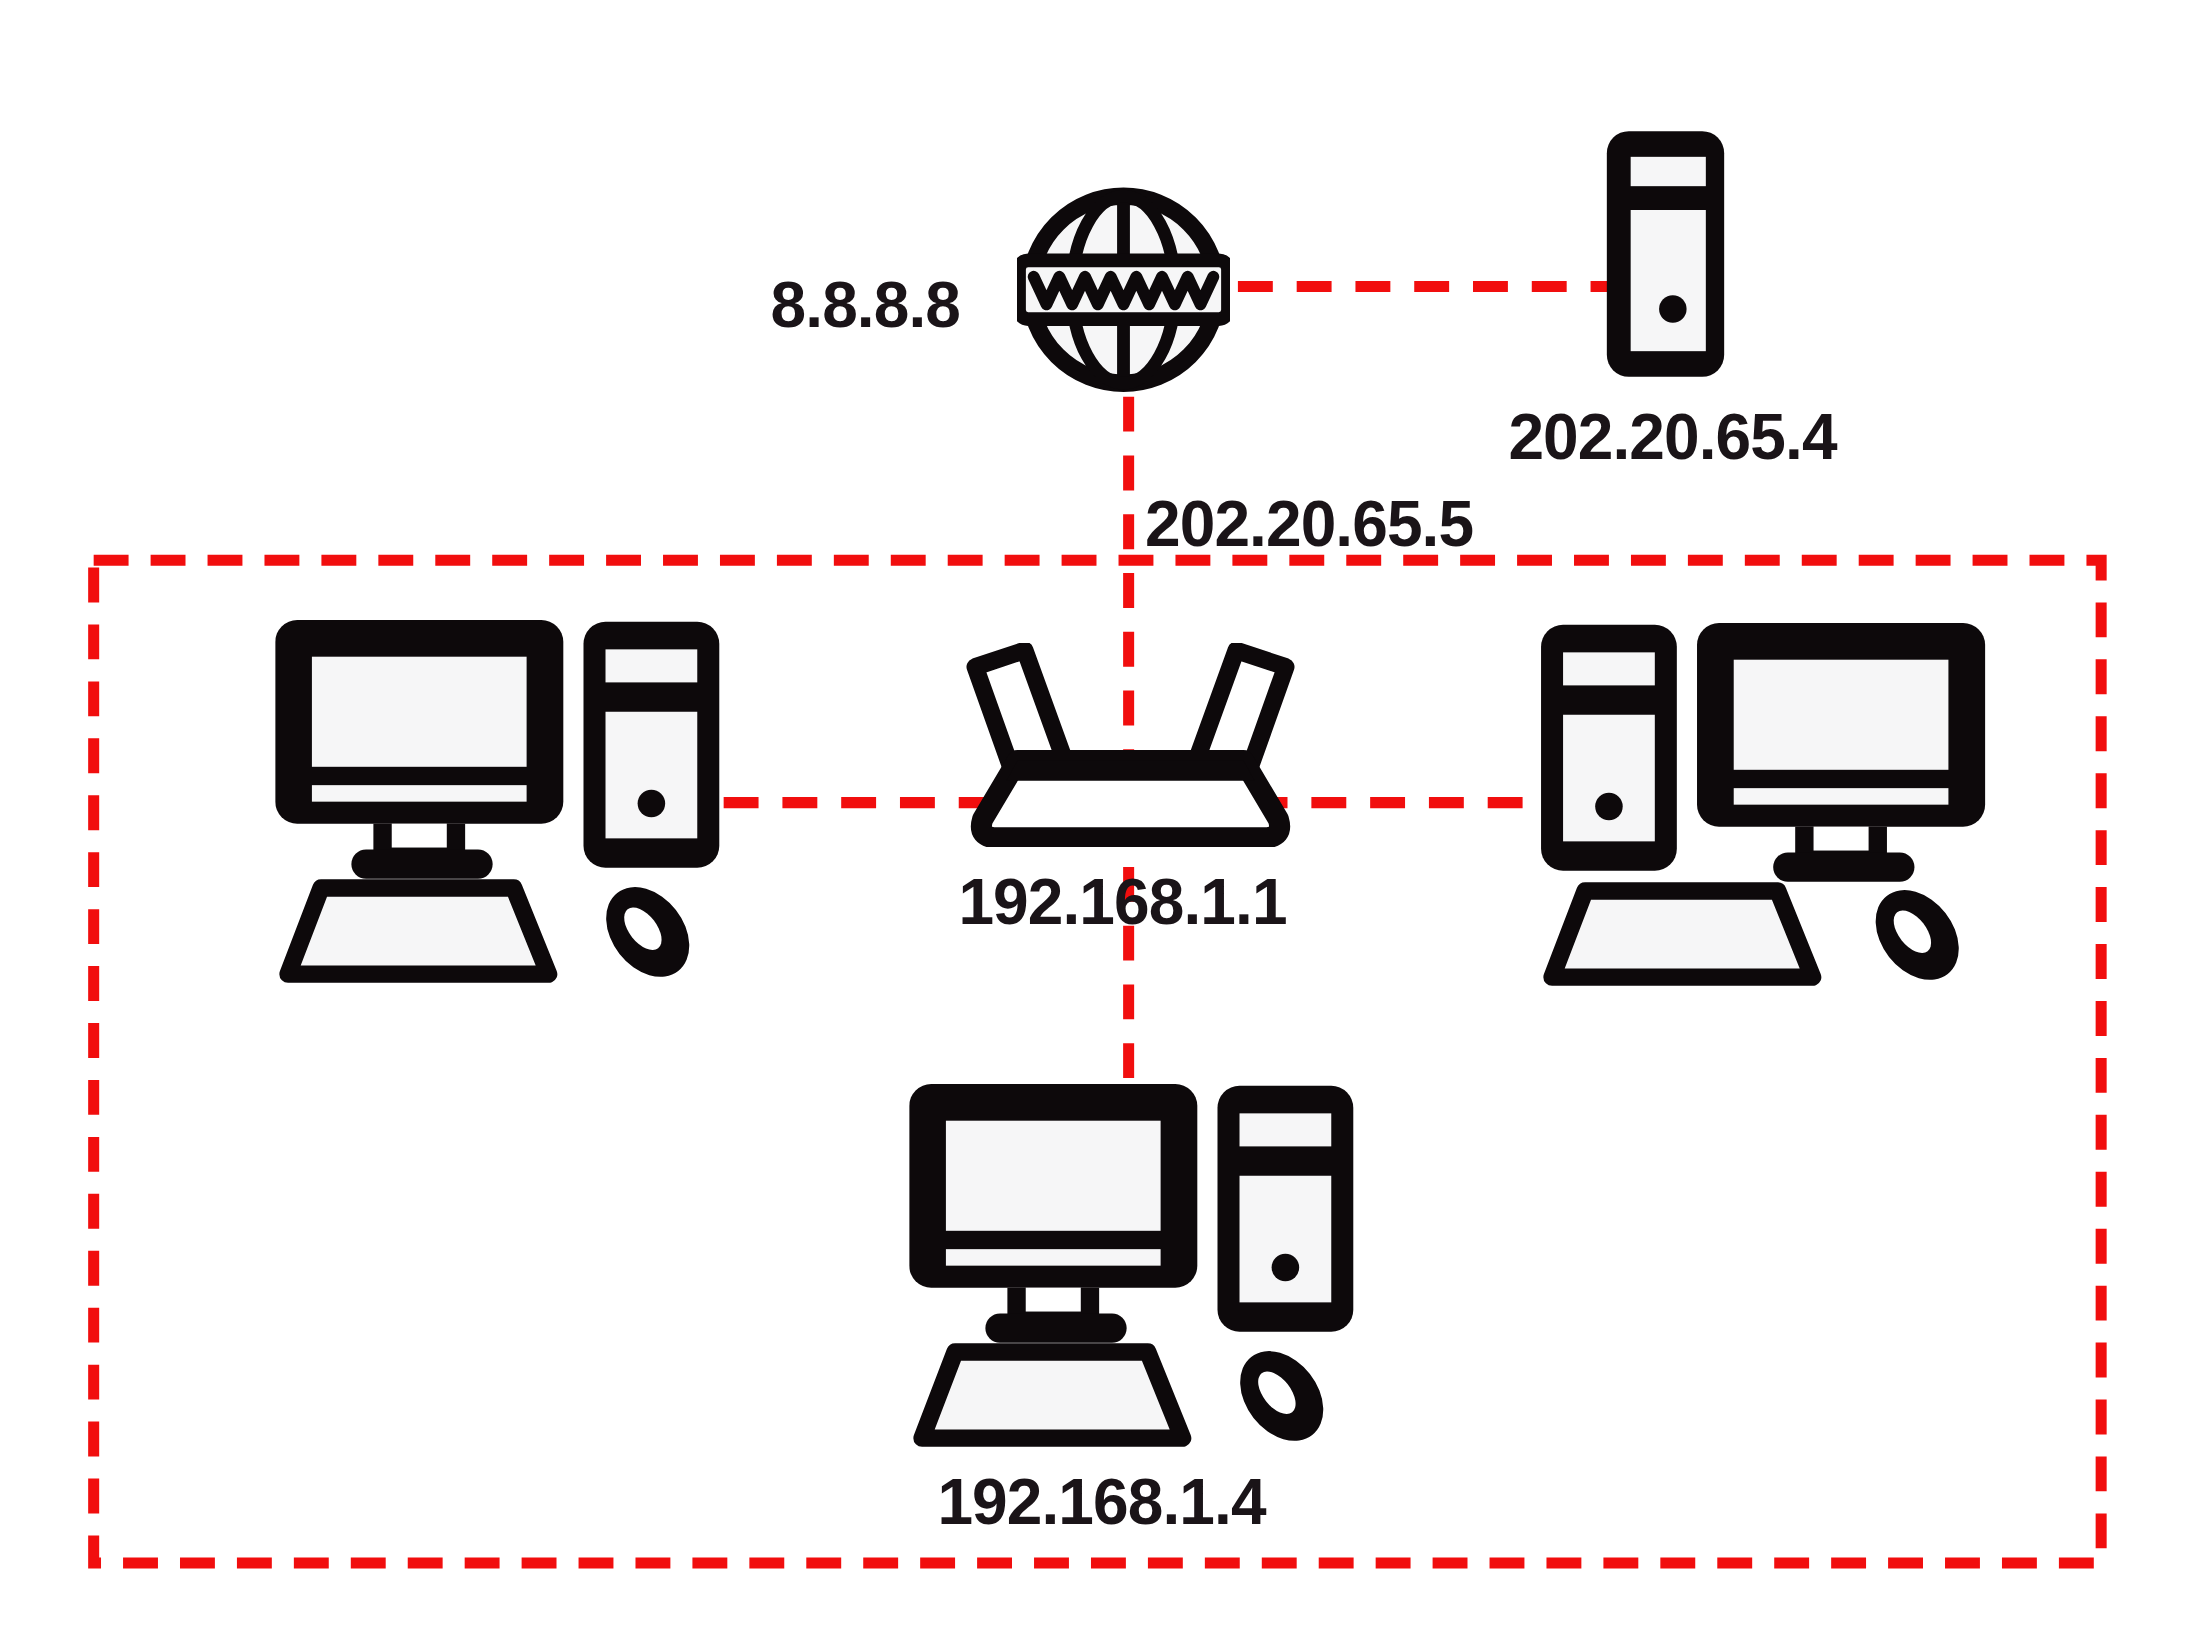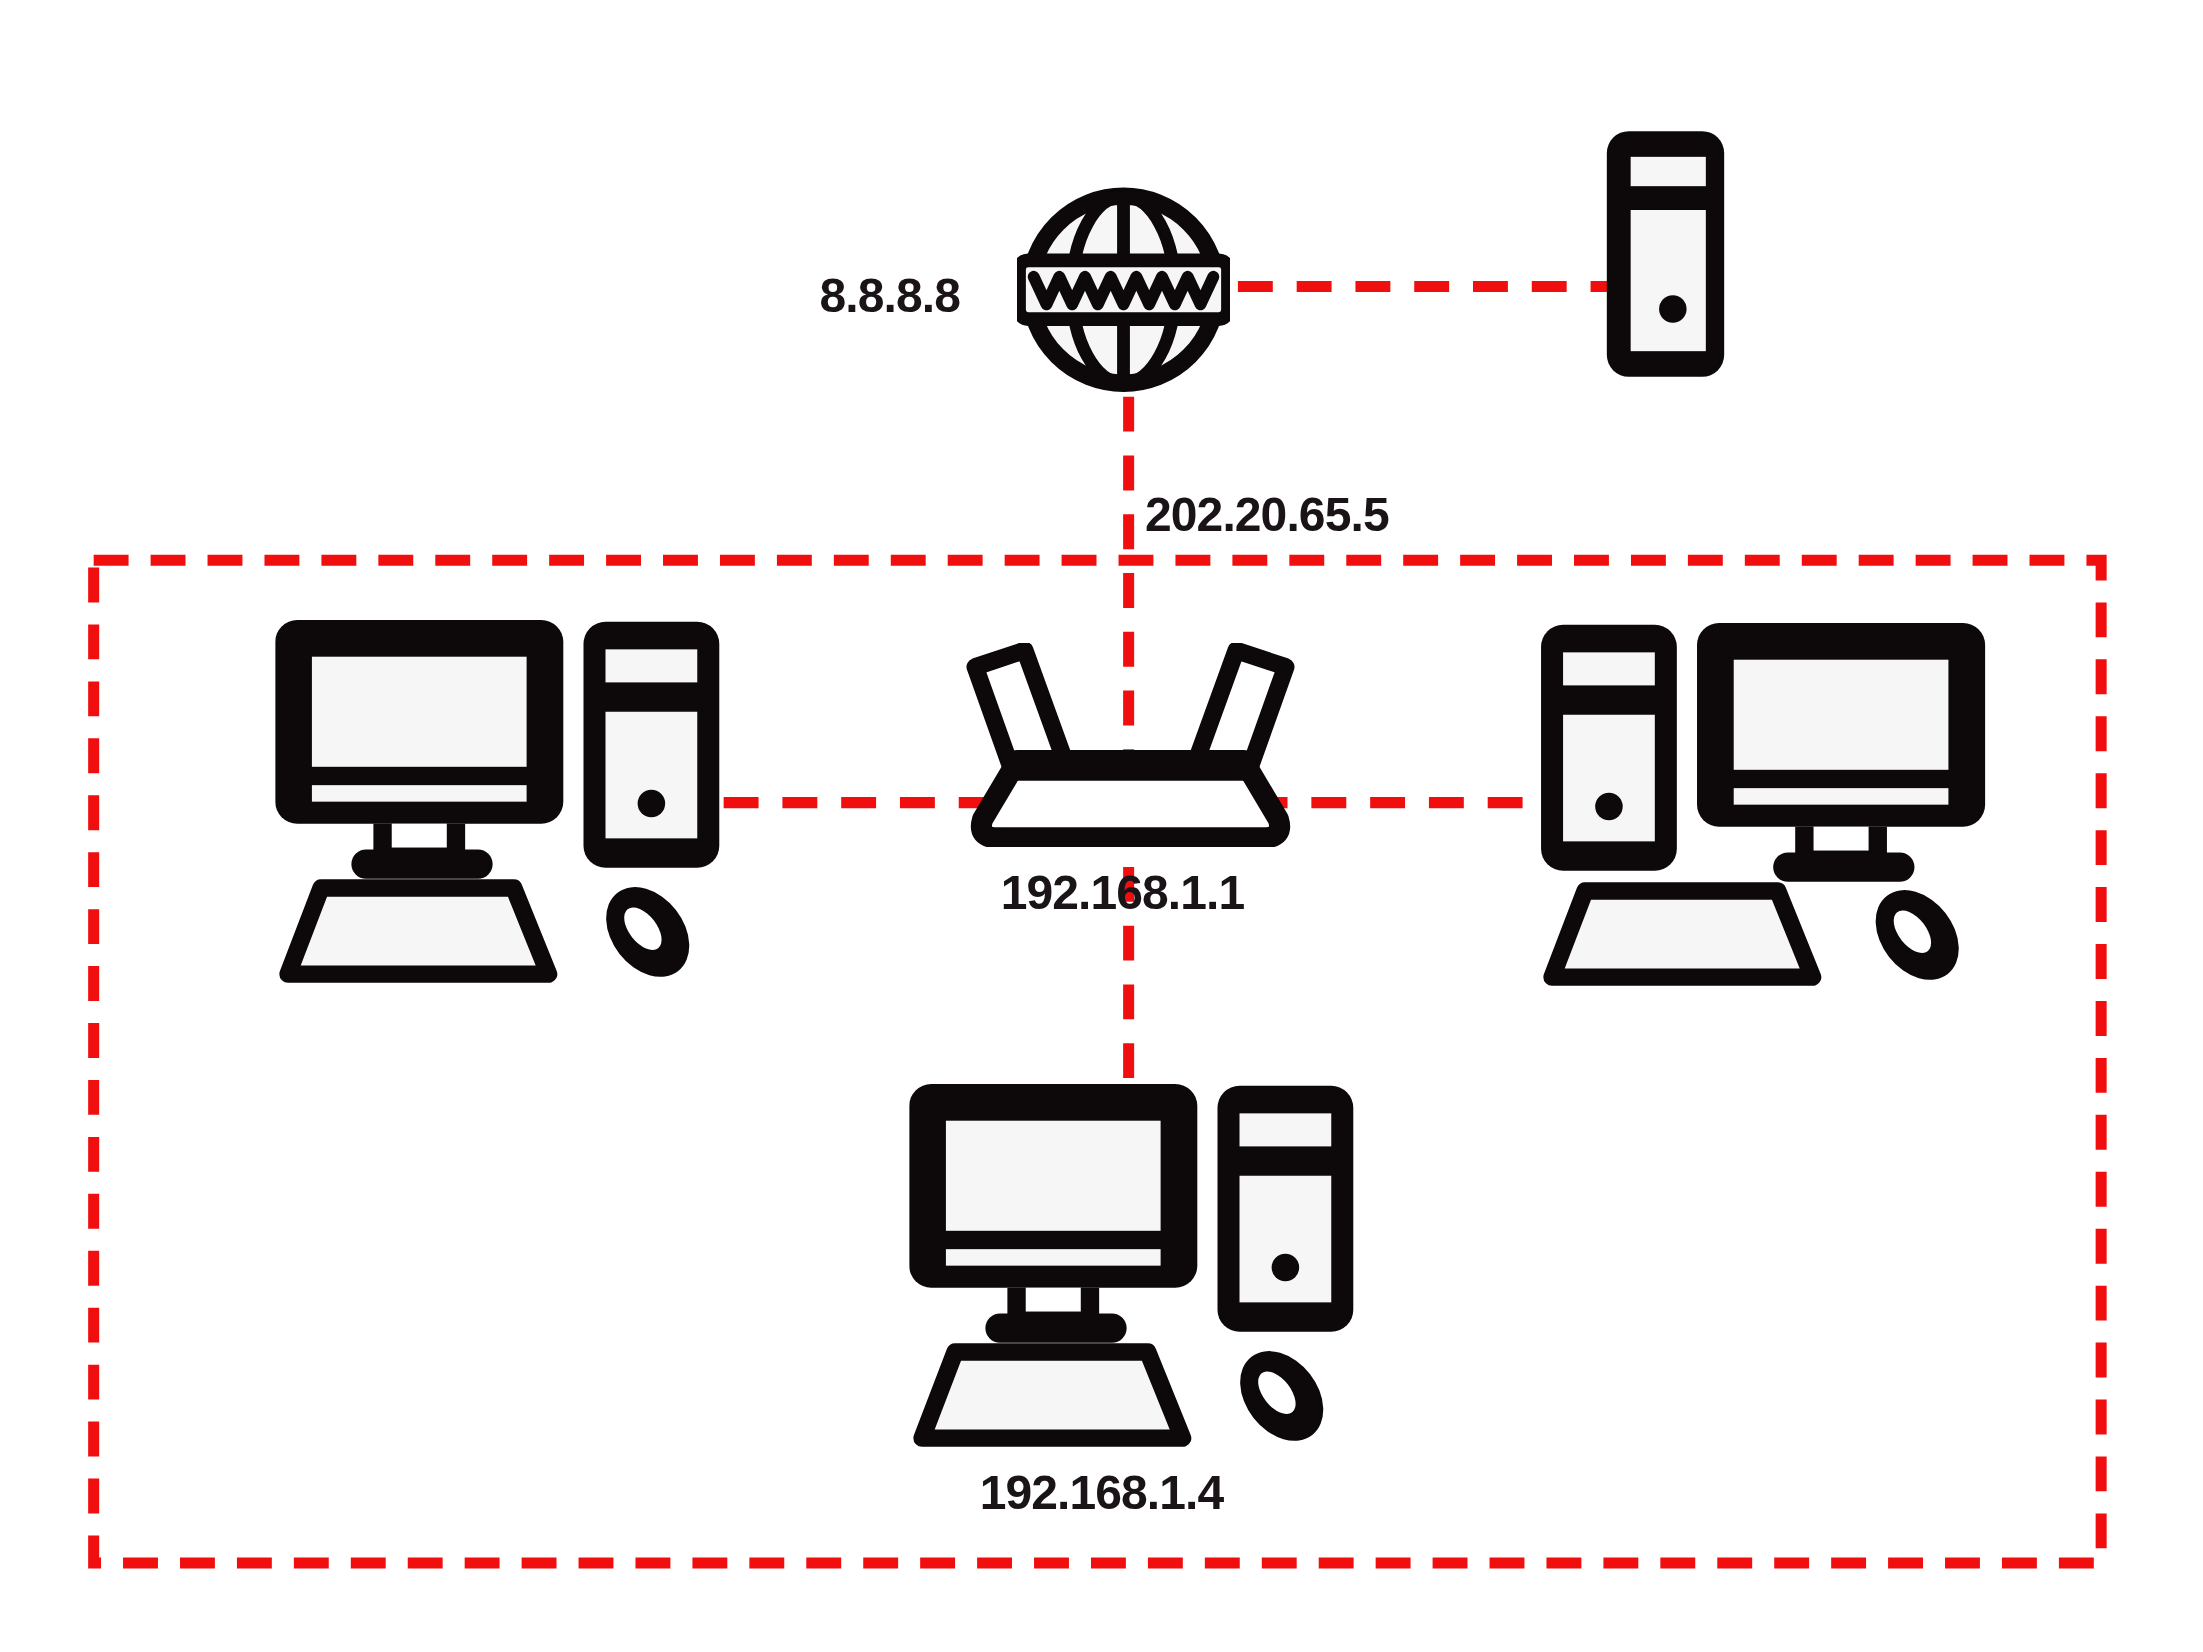--- a/index.html
+++ b/index.html
@@ -16,21 +16,21 @@
   }
   .layer {
     position: absolute; left: 0; top: 0;
   }
   .node {
     position: absolute;
   }
   .node svg { display: block; }
   .ip-label {
     position: absolute;
-    font-size: 48px;
+    font-size: 64px;
     font-weight: 700;
     letter-spacing: -0.9px;
     color: #1a1418;
     white-space: nowrap;
     line-height: 1.1;
   }
   .center { text-align: center; }
   .right  { text-align: right; }
 </style>
 </head>
@@ -127,20 +127,21 @@
   </div>
 
   <div class="node" style="left:909px; top:1084px;">
     <svg width="450" height="367" viewBox="0 0 490 400">
       <use href="#pc-a"></use>
     </svg>
   </div>
 
   <div class="ip-label right" style="left:730px; top:270px; width:230px;">8.8.8.8</div>
 
+  <div class="ip-label center" style="left:1489px; top:402px; width:367px;">202.20.65.4</div>
 
   <div class="ip-label" style="left:1145px; top:489px;">202.20.65.5</div>
 
   <div class="ip-label center" style="left:939px; top:867px; width:367px;">192.168.1.1</div>
 
 
 
   <div class="ip-label center" style="left:918px; top:1467px; width:367px;">192.168.1.4</div>
 
 </div>

